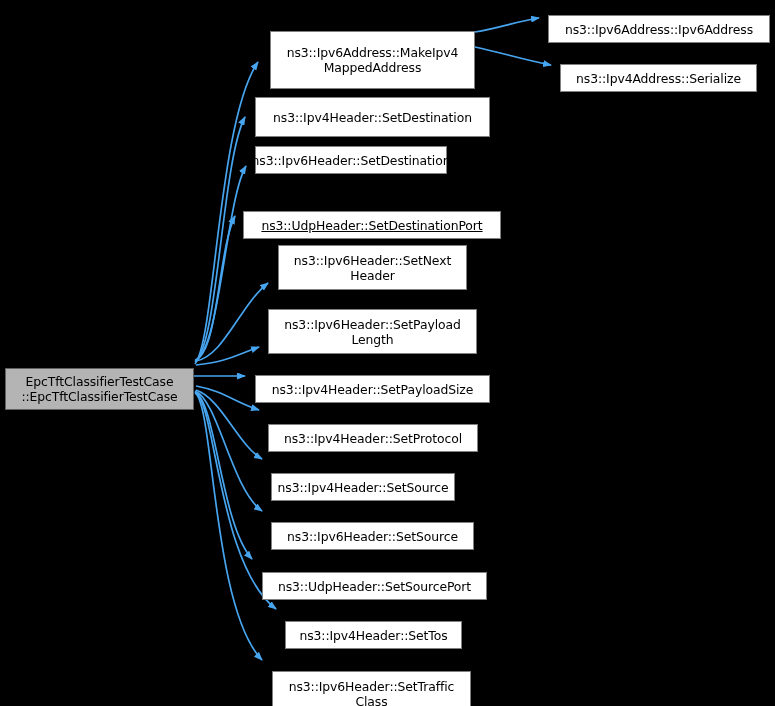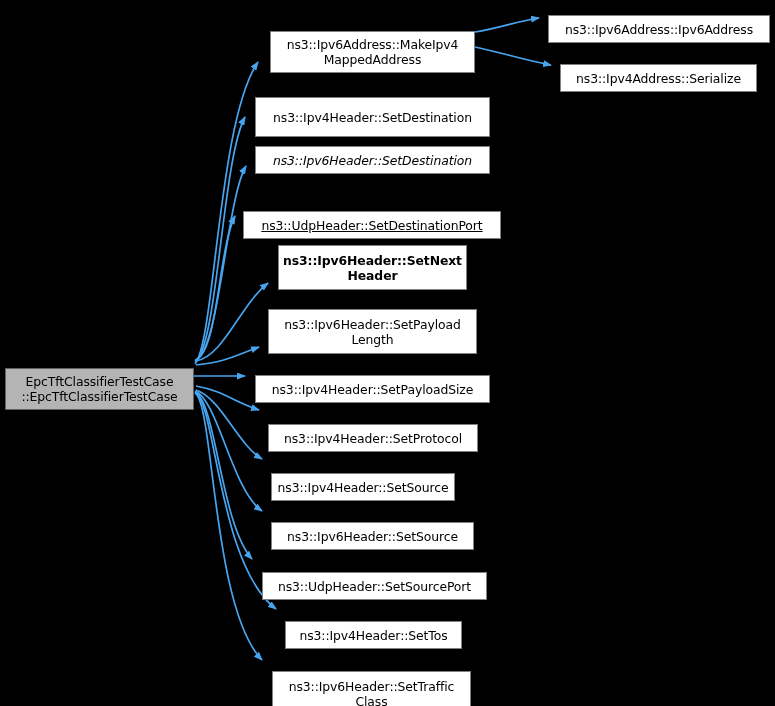--- a/index.html
+++ b/index.html
@@ -71,26 +71,26 @@
         <path d="M195,392 C216,403 218,565 276,609" fill="none" stroke="#47a5f0" stroke-width="1.7" marker-end="url(#arrowhead)"></path>
         <path d="M195,393 C214,404 212,608 262,660" fill="none" stroke="#47a5f0" stroke-width="1.7" marker-end="url(#arrowhead)"></path>
         <path d="M475,32 C500,28 518,21 539,18" fill="none" stroke="#47a5f0" stroke-width="1.7" marker-end="url(#arrowhead)"></path>
         <path d="M475,47 C503,53 524,60 551,65" fill="none" stroke="#47a5f0" stroke-width="1.7" marker-end="url(#arrowhead)"></path>
       </g>
   </svg>
 
   <div id="node-layer">
       <div class="node root" style="left: 5px; top: 356px; width: 189px; height: 42px;">EpcTftClassifierTestCase
 ::EpcTftClassifierTestCase</div>
-      <div class="node" style="left: 270px; top: 19px; width: 205px; height: 42px;">ns3::Ipv6Address::MakeIpv4
+      <div class="node" style="left: 270px; top: 19px; width: 205px; height: 58px;">ns3::Ipv6Address::MakeIpv4
 MappedAddress</div>
       <div class="node" style="left: 255px; top: 85px; width: 235px; height: 40px;">ns3::Ipv4Header::SetDestination</div>
-      <div class="node" style="left: 255px; top: 134px; width: 235px; height: 28px; font-style: italic;">ns3::Ipv6Header::SetDestination</div>
+      <div class="node" style="left: 255px; top: 134px; width: 192px; height: 28px;">ns3::Ipv6Header::SetDestination</div>
       <div class="node" style="left: 243px; top: 199px; width: 258px; height: 28px; text-decoration: underline;">ns3::UdpHeader::SetDestinationPort</div>
-      <div class="node" style="left: 278px; top: 233px; width: 189px; height: 45px; font-weight: bold;">ns3::Ipv6Header::SetNext
+      <div class="node" style="left: 278px; top: 233px; width: 189px; height: 45px;">ns3::Ipv6Header::SetNext
 Header</div>
       <div class="node" style="left: 268px; top: 297px; width: 209px; height: 45px;">ns3::Ipv6Header::SetPayload
 Length</div>
       <div class="node" style="left: 255px; top: 363px; width: 235px; height: 28px;">ns3::Ipv4Header::SetPayloadSize</div>
       <div class="node" style="left: 268px; top: 412px; width: 210px; height: 28px;">ns3::Ipv4Header::SetProtocol</div>
       <div class="node" style="left: 271px; top: 461px; width: 184px; height: 28px;">ns3::Ipv4Header::SetSource</div>
       <div class="node" style="left: 271px; top: 510px; width: 203px; height: 28px;">ns3::Ipv6Header::SetSource</div>
       <div class="node" style="left: 262px; top: 560px; width: 225px; height: 28px;">ns3::UdpHeader::SetSourcePort</div>
       <div class="node" style="left: 285px; top: 609px; width: 177px; height: 28px;">ns3::Ipv4Header::SetTos</div>
       <div class="node" style="left: 272px; top: 659px; width: 199px; height: 45px;">ns3::Ipv6Header::SetTraffic

